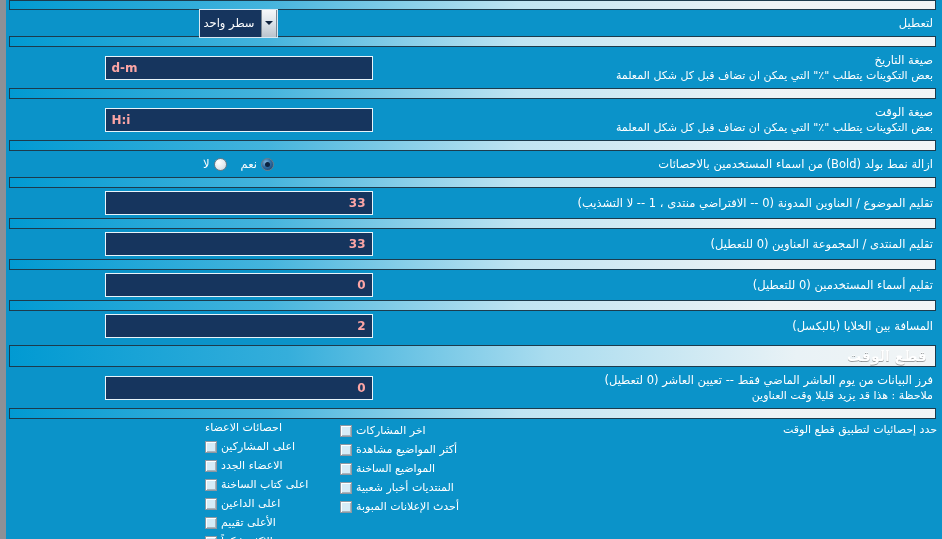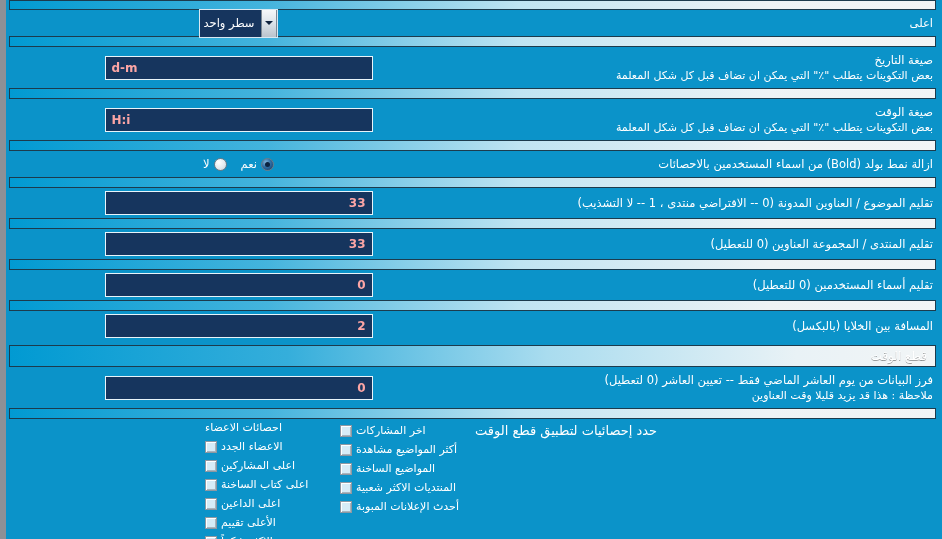--- a/index.html
+++ b/index.html
@@ -44,22 +44,22 @@
     border: 1px solid #1c3b4d;
     box-sizing: border-box;
     background: linear-gradient(to left, #f2f5f6 0%, #e9f2f6 15%, #a9dcef 42%, #35aedb 70%, #019ad2 100%);
     display: flex;
     align-items: center;
     justify-content: flex-start;
     padding: 0 8px;
   }
   .section-head .title {
     color: #ffffff;
-    font-size: 12px;
-    font-weight: normal;
+    font-size: 14px;
+    font-weight: bold;
     text-shadow: 0 1px 0 rgba(0,0,0,.35);
     letter-spacing: .2px;
   }
 
   
   .row {
     display: flex;
     flex-direction: row;
     align-items: center;
     background: #0b93c9;
@@ -176,24 +176,24 @@
   
   .cols {
     display: flex;
     flex-direction: row;
     align-items: flex-start;
     padding: 2px 0 0 0;
   }
   .col-label {
     flex: 0 0 auto;
     width: 470px;
-    padding: 2px 18px 0 4px;
-    color: #ffffff;
-    font-size: 13px;
-    text-align: left;
+    padding: 2px 4px 0 4px;
+    color: #ffffff;
+    font-size: 11px;
+    text-align: right;
     box-sizing: border-box;
   }
   .cb-col {
     flex: 0 0 auto;
     width: 118px;
     padding: 0 4px;
     box-sizing: border-box;
   }
   .cb-col.wide { width: 135px; }
   .cb-col .col-head {
@@ -230,21 +230,21 @@
 </style>
 </head>
 <body>
 
 <div class="page">
 
   <div class="sep thin"></div>
 
   <div class="row" style="height:26px;">
     <div class="row-label">
-      <span class="main">اعلى</span>
+      <span class="main">لتعطيل</span>
     </div>
     <div class="row-control">
       <span class="sel-wrap">
         <span class="sel-text">سطر واحد</span>
         <span class="sel-arrow">
             <span class="caret"></span>
           </span>
       </span>
     </div>
   </div>
@@ -369,42 +369,42 @@
       </div>
       <div class="cb-row">
         <span class="cb-lbl">أكثر المواضيع مشاهدة</span>
         <span class="cb"></span>
       </div>
       <div class="cb-row">
         <span class="cb-lbl">المواضيع الساخنة</span>
         <span class="cb"></span>
       </div>
       <div class="cb-row">
-        <span class="cb-lbl">المنتديات الاكثر شعبية</span>
+        <span class="cb-lbl">المنتديات أخبار شعبية</span>
         <span class="cb"></span>
       </div>
       <div class="cb-row">
         <span class="cb-lbl">أحدث الإعلانات المبوبة</span>
         <span class="cb"></span>
       </div>
 
     </div>
 
     <div class="cb-col wide">
       <div class="col-head">احصائات الاعضاء</div>
 
       <div class="cb-row">
+        <span class="cb-lbl">اعلى المشاركين</span>
+        <span class="cb"></span>
+      </div>
+      <div class="cb-row">
         <span class="cb-lbl">الاعضاء الجدد</span>
         <span class="cb"></span>
       </div>
       <div class="cb-row">
-        <span class="cb-lbl">اعلى المشاركين</span>
-        <span class="cb"></span>
-      </div>
-      <div class="cb-row">
         <span class="cb-lbl">اعلى كتاب الساخنة</span>
         <span class="cb"></span>
       </div>
       <div class="cb-row">
         <span class="cb-lbl">اعلى الداعين</span>
         <span class="cb"></span>
       </div>
       <div class="cb-row">
         <span class="cb-lbl">الأعلى تقييم</span>
         <span class="cb"></span>

